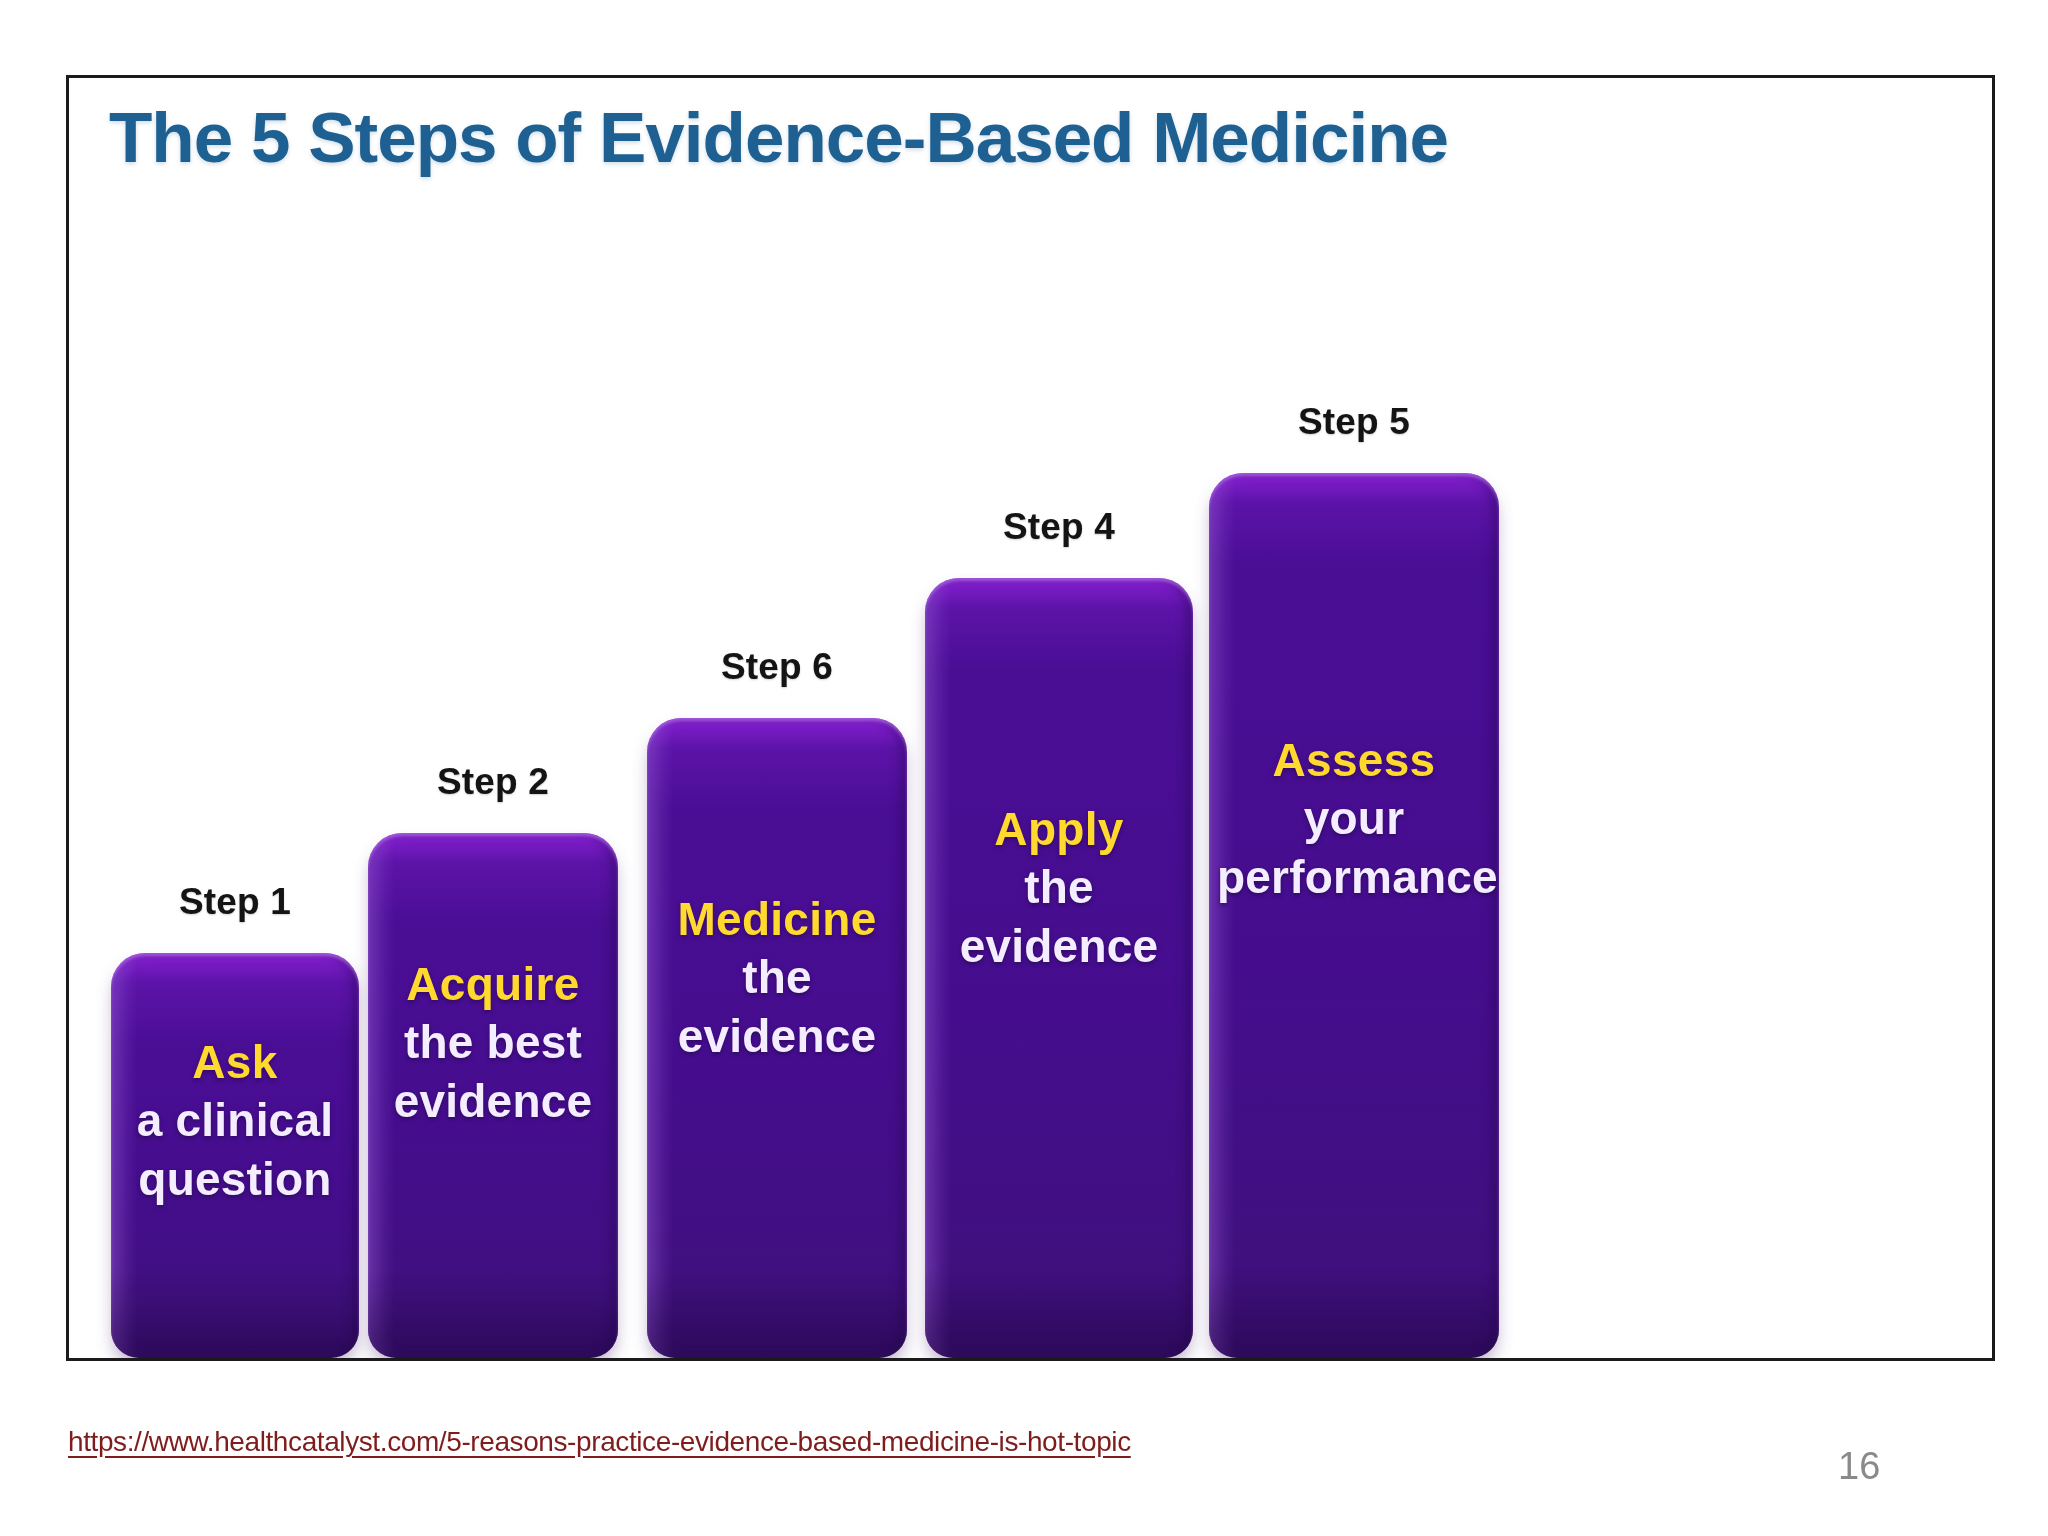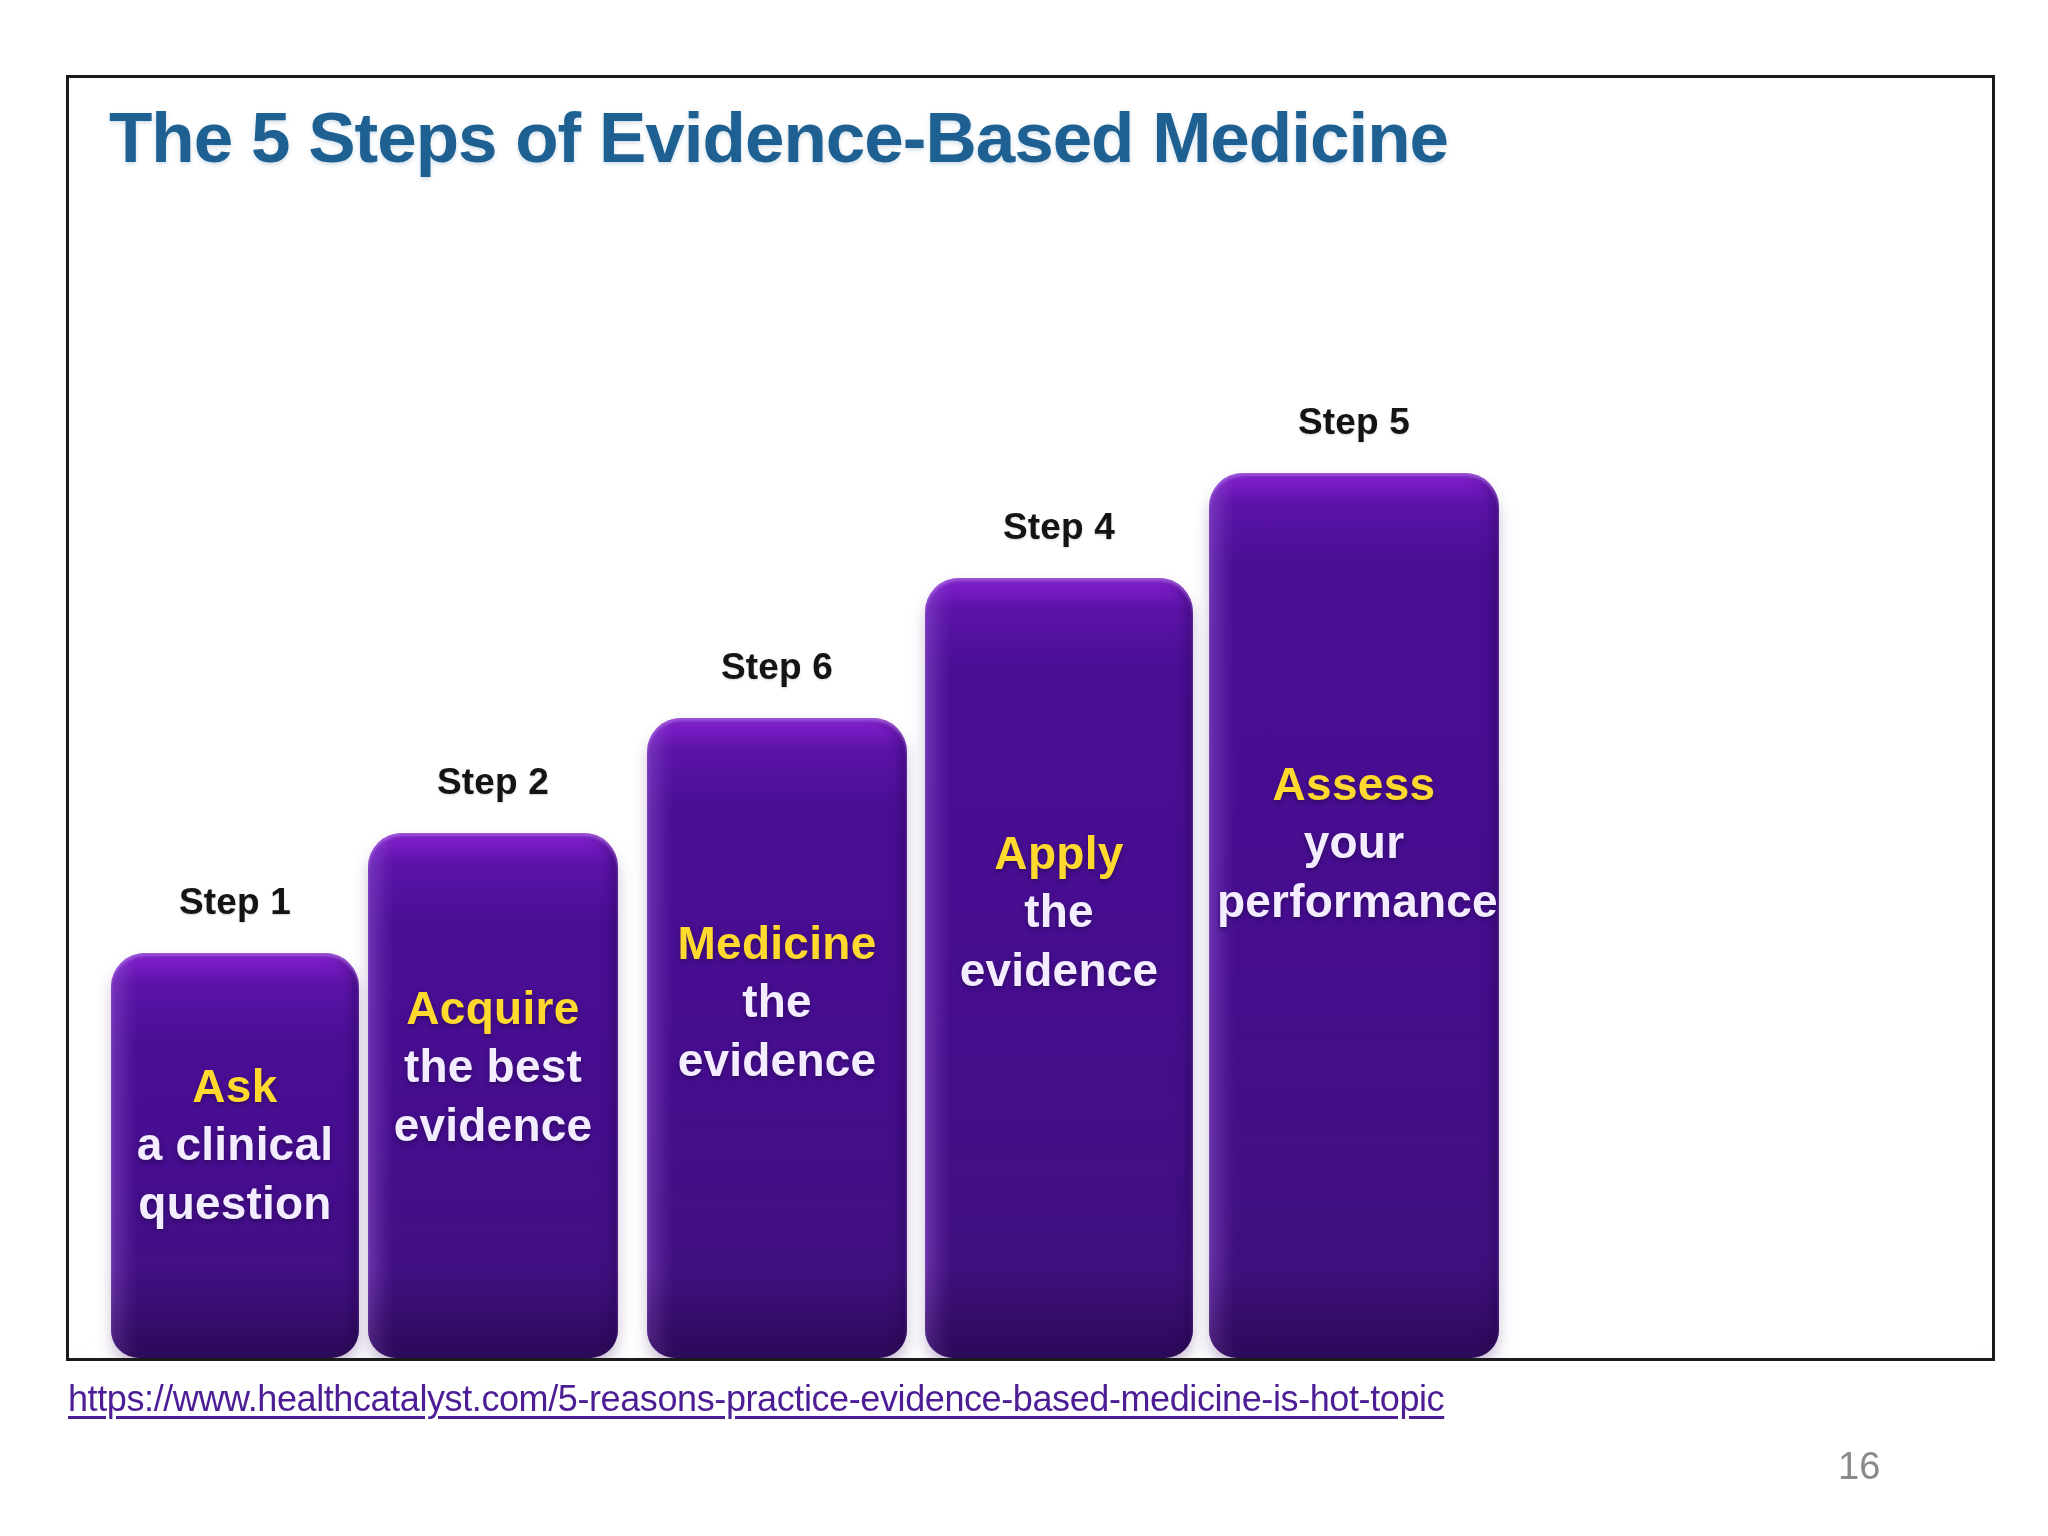--- a/index.html
+++ b/index.html
@@ -140,39 +140,38 @@
     padding: 0 8px;
     box-sizing: border-box;
   }
   .bar-verb {
     display: block;
     font-weight: bold;
     font-size: 46px;
     color: #ffd92e;
     text-shadow: 0 2px 4px rgba(40,10,80,0.75);
     letter-spacing: 0.3px;
-    margin-top: 24px;
   }
   .bar-desc-line {
     display: block;
     font-weight: bold;
     font-size: 46px;
     color: #f4ecff;
     text-shadow: 0 2px 4px rgba(40,10,80,0.80);
     letter-spacing: 0.2px;
   }
 
   
   #source-link {
     position: absolute;
     left: 68px;
-    top: 1378px;
-    font-family: "Liberation Sans", sans-serif;
-    font-size: 36px;
-    color: #4c1d95;
+    top: 1426px;
+    font-family: "Liberation Sans", sans-serif;
+    font-size: 28px;
+    color: #7f1d1d;
     text-decoration: underline;
     text-underline-offset: 5px;
     letter-spacing: -0.4px;
     white-space: nowrap;
     cursor: pointer;
   }
 
   
   #slide-number {
     position: absolute;

